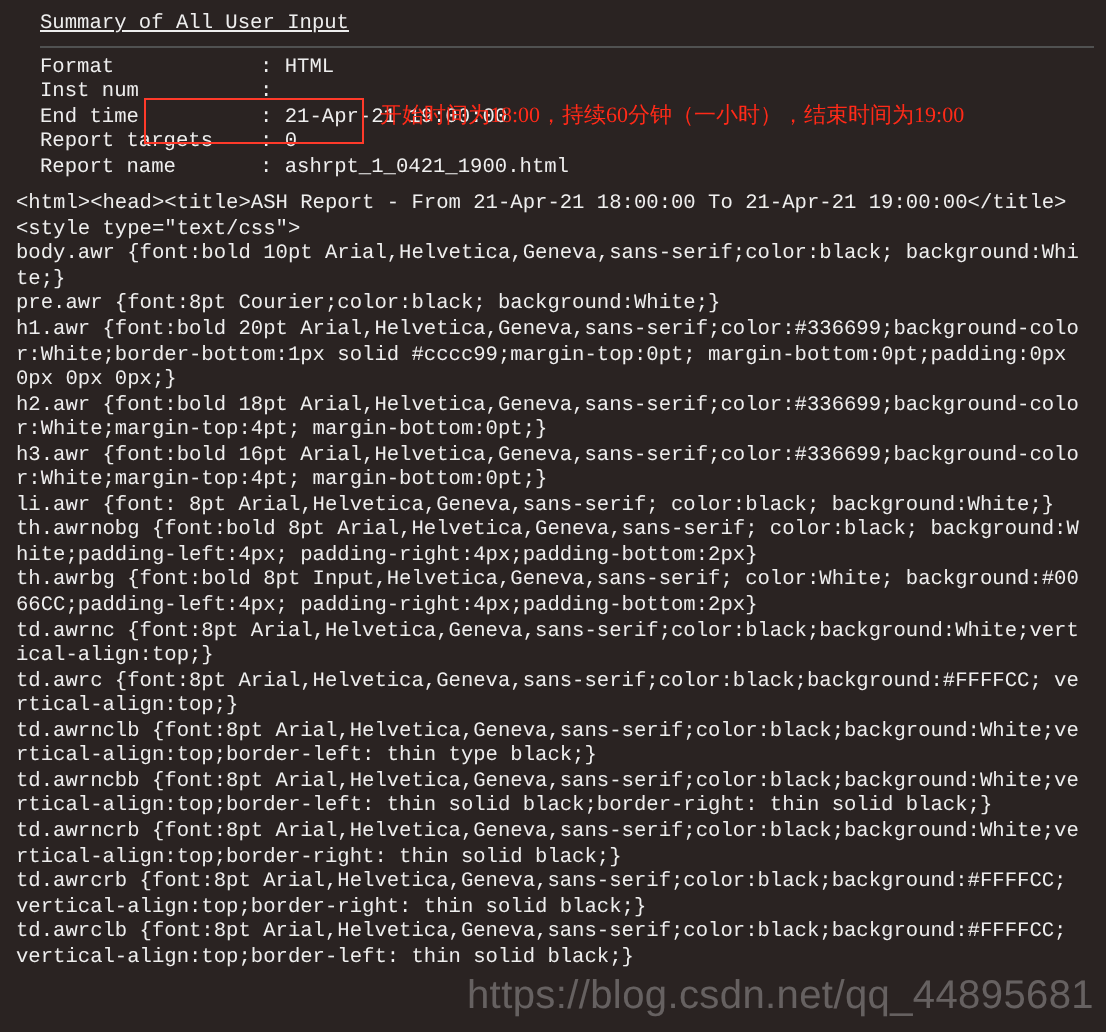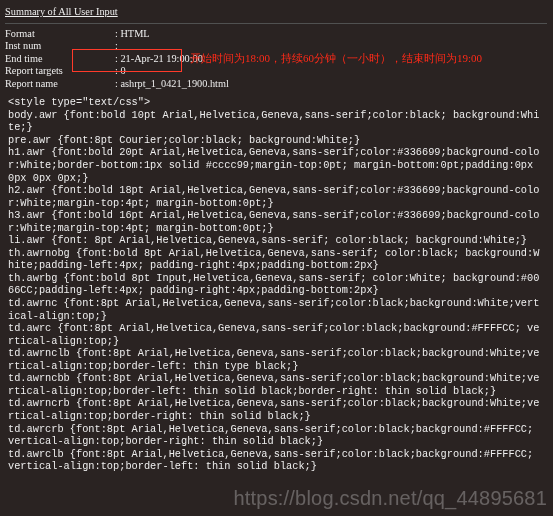--- a/index.html
+++ b/index.html
@@ -7,21 +7,21 @@
     background:#2a2322;
     color:#eee;
     font-family:"Courier New",Courier,monospace;
     font-size:10.3px;
     line-height:1.22;
     width:553px;
     height:516px;
     overflow:hidden;
     position:relative;
   }
-  .pad{padding:6px 6px 0 5px;font-family:Liberation Serif, serif;}
+  .pad{padding:6px 6px 0 20px;}
   .section-title{color:#eee;text-decoration:underline;margin-bottom:3px}
   .kv-table{border-collapse:collapse}
   .kv-table td{padding:0 0;white-space:pre;color:#eee;vertical-align:top}
   .kv-key{width:110px}
   .redbox{
     position:absolute;
     border:1.5px solid #ff3a2a;
     pointer-events:none;
   }
   .annot{
@@ -81,20 +81,21 @@
       </tbody>
   </table>
 </div>
 
 <div class="redbox" style="left:72px;top:49px;width:108px;height:21px;"></div>
 <div class="annot" style="left:190px;top:52px;">开始时间为18:00，持续60分钟（一小时），结束时间为19:00</div>
 
 <div style="height:6px"></div>
 
 <div class="css-dump">
+  <div>&lt;html&gt;&lt;head&gt;&lt;title&gt;ASH Report - From 21-Apr-21 18:00:00 To 21-Apr-21 19:00:00&lt;/title&gt;</div>
   <div>&lt;style type="text/css"&gt;</div>
   <div id="css-lines">
       <div>body.awr {font:bold 10pt Arial,Helvetica,Geneva,sans-serif;color:black; background:White;}</div>
       <div>pre.awr  {font:8pt Courier;color:black; background:White;}</div>
       <div>h1.awr   {font:bold 20pt Arial,Helvetica,Geneva,sans-serif;color:#336699;background-color:White;border-bottom:1px solid #cccc99;margin-top:0pt; margin-bottom:0pt;padding:0px 0px 0px 0px;}</div>
       <div>h2.awr   {font:bold 18pt Arial,Helvetica,Geneva,sans-serif;color:#336699;background-color:White;margin-top:4pt; margin-bottom:0pt;}</div>
       <div>h3.awr {font:bold 16pt Arial,Helvetica,Geneva,sans-serif;color:#336699;background-color:White;margin-top:4pt; margin-bottom:0pt;}</div>
       <div>li.awr {font: 8pt Arial,Helvetica,Geneva,sans-serif; color:black; background:White;}</div>
       <div>th.awrnobg {font:bold 8pt Arial,Helvetica,Geneva,sans-serif; color:black; background:White;padding-left:4px; padding-right:4px;padding-bottom:2px}</div>
       <div>th.awrbg {font:bold 8pt Input,Helvetica,Geneva,sans-serif; color:White; background:#0066CC;padding-left:4px; padding-right:4px;padding-bottom:2px}</div>

